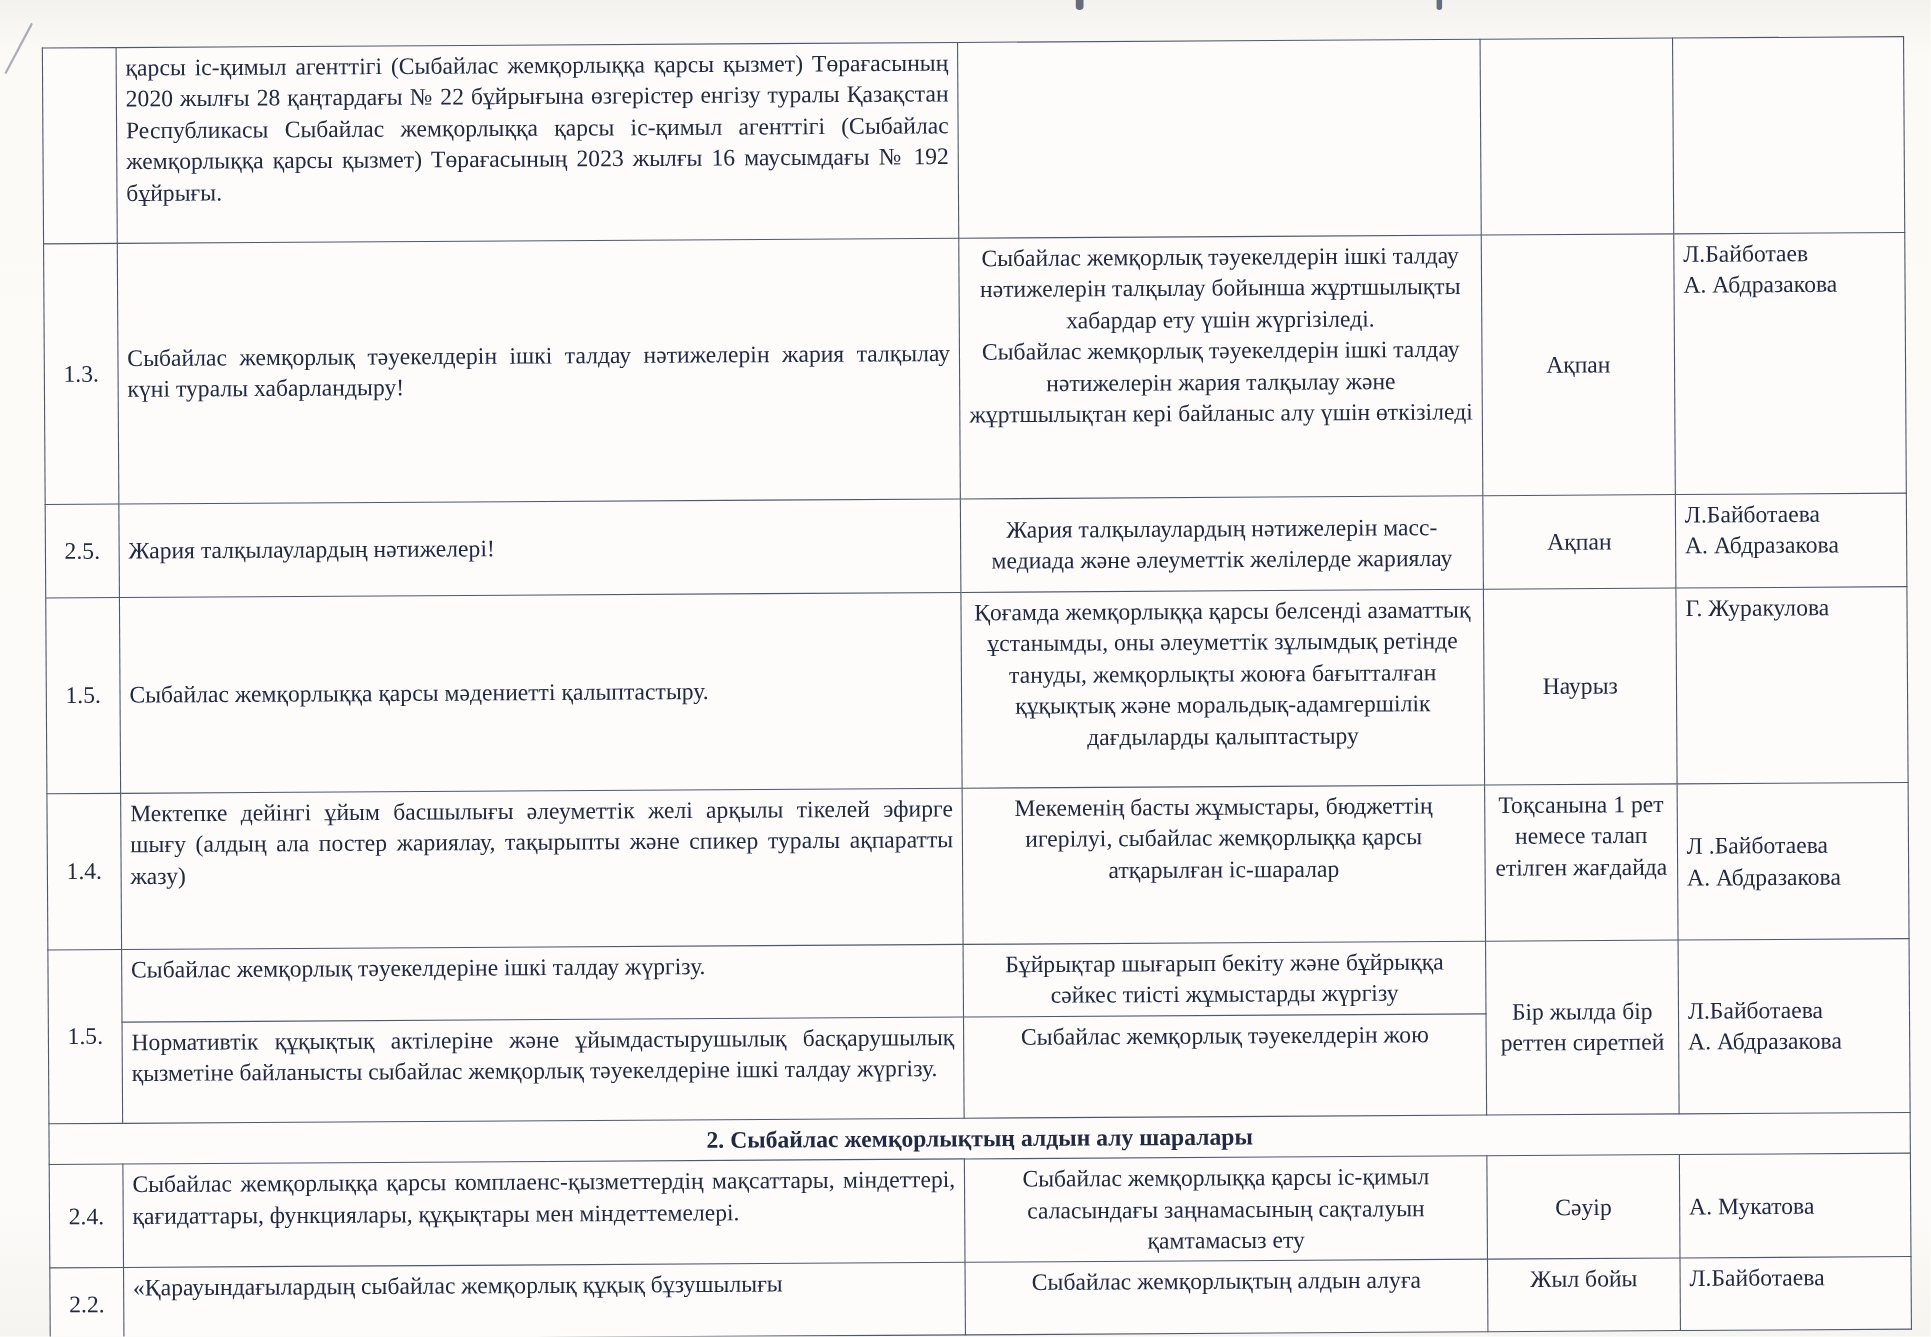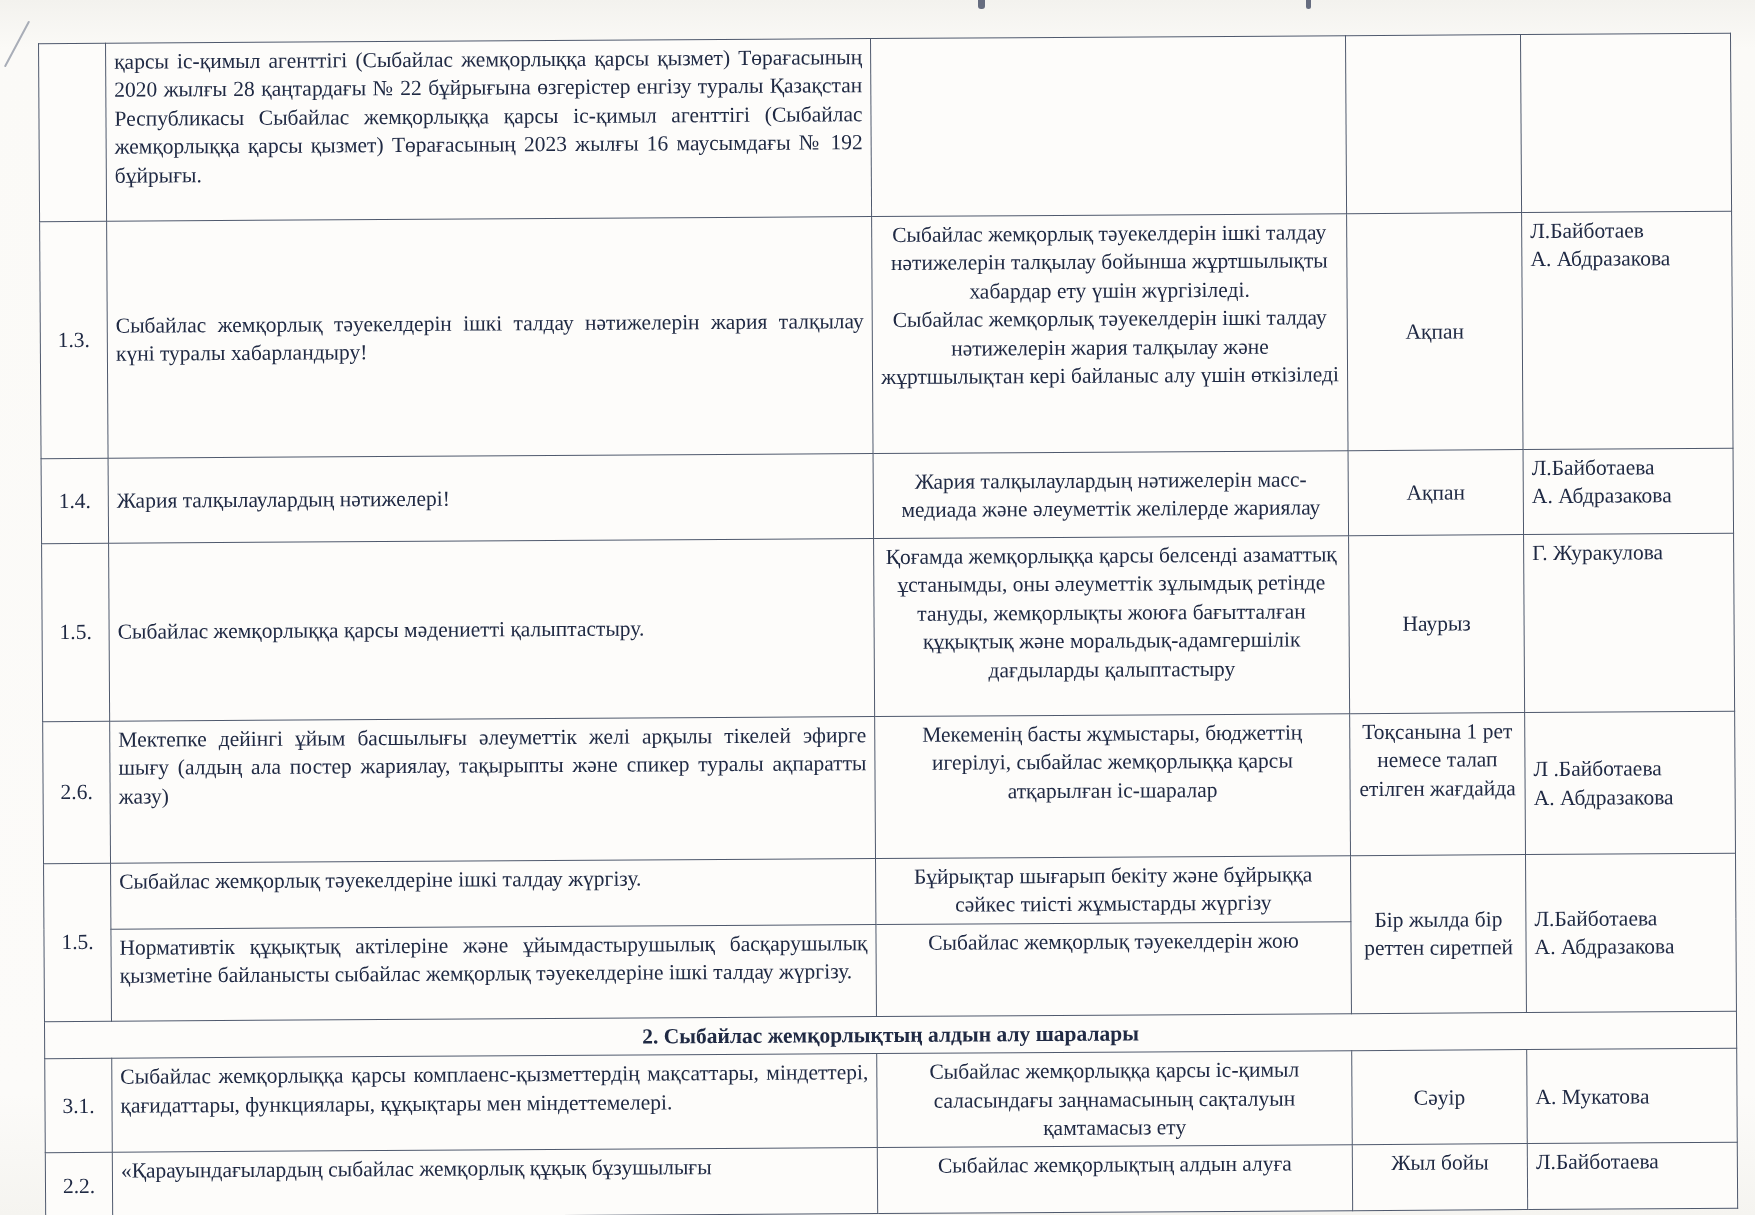--- a/index.html
+++ b/index.html
@@ -75,38 +75,38 @@
         <td class="c-detail va-t">
           <div class="para">Сыбайлас жемқорлық тәуекелдерін ішкі талдау нәтижелерін талқылау бойынша жұртшылықты хабардар ету үшін жүргізіледі.</div>
           <div class="para">Сыбайлас жемқорлық тәуекелдерін ішкі талдау нәтижелерін жария талқылау және жұртшылықтан кері байланыс алу үшін өткізіледі</div>
         </td>
         <td class="c-time va-m">Ақпан</td>
         <td class="c-resp va-t">Л.Байботаев
 А. Абдразакова</td>
       </tr>
 
       <tr style="height:85px">
-        <td class="c-no va-m">1.4.</td>
+        <td class="c-no va-m">2.5.</td>
         <td class="c-task va-m">Жария талқылаулардың нәтижелері!</td>
         <td class="c-detail va-m">Жария талқылаулардың нәтижелерін масс-медиада және әлеуметтік желілерде жариялау</td>
         <td class="c-time va-m">Ақпан</td>
         <td class="c-resp va-t">Л.Байботаева
 А. Абдразакова</td>
       </tr>
 
       <tr style="height:178px">
         <td class="c-no va-m">1.5.</td>
         <td class="c-task va-m">Сыбайлас жемқорлыққа қарсы мәдениетті қалыптастыру.</td>
         <td class="c-detail va-t">Қоғамда жемқорлыққа қарсы белсенді азаматтық ұстанымды, оны әлеуметтік зұлымдық ретінде тануды, жемқорлықты жоюға бағытталған құқықтық және моральдық-адамгершілік дағдыларды қалыптастыру</td>
         <td class="c-time va-m">Наурыз</td>
         <td class="c-resp va-t">Г. Журакулова</td>
       </tr>
 
       <tr style="height:142px">
-        <td class="c-no va-m">2.6.</td>
+        <td class="c-no va-m">1.4.</td>
         <td class="c-task va-t justify">Мектепке дейінгі ұйым басшылығы әлеуметтік желі арқылы тікелей эфирге шығу (алдың ала постер жариялау, тақырыпты және спикер туралы ақпаратты жазу)</td>
         <td class="c-detail va-t">Мекеменің басты жұмыстары, бюджеттің игерілуі, сыбайлас жемқорлыққа қарсы атқарылған іс-шаралар</td>
         <td class="c-time va-t">Тоқсанына 1 рет немесе талап етілген жағдайда</td>
         <td class="c-resp va-m">Л .Байботаева
 А. Абдразакова</td>
       </tr>
 
       <tr style="height:60px">
         <td class="c-no va-m" rowspan="2">1.5.</td>
         <td class="c-task va-t">Сыбайлас жемқорлық тәуекелдеріне ішкі талдау жүргізу.</td>
@@ -118,21 +118,21 @@
       <tr style="height:92px">
         <td class="c-task va-t justify">Нормативтік құқықтық актілеріне және ұйымдастырушылық басқарушылық қызметіне байланысты сыбайлас жемқорлық тәуекелдеріне ішкі талдау жүргізу.</td>
         <td class="c-detail va-t">Сыбайлас жемқорлық тәуекелдерін жою</td>
       </tr>
 
       <tr style="height:36px">
         <td class="section-header va-m" colspan="5">2. Сыбайлас жемқорлықтың алдын алу шаралары</td>
       </tr>
 
       <tr style="height:92px">
-        <td class="c-no va-m">3.1.</td>
+        <td class="c-no va-m">2.4.</td>
         <td class="c-task va-t justify">Сыбайлас жемқорлыққа қарсы комплаенс-қызметтердің мақсаттары, міндеттері, қағидаттары, функциялары, құқықтары мен міндеттемелері.</td>
         <td class="c-detail va-t">Сыбайлас жемқорлыққа қарсы іс-қимыл саласындағы заңнамасының сақталуын қамтамасыз ету</td>
         <td class="c-time va-m">Сәуір</td>
         <td class="c-resp va-m">А. Мукатова</td>
       </tr>
 
       <tr style="height:66px">
         <td class="c-no va-m">2.2.</td>
         <td class="c-task va-t justify">«Қарауындағылардың сыбайлас жемқорлық құқық бұзушылығы</td>
         <td class="c-detail va-t">Сыбайлас жемқорлықтың алдын алуға</td>

